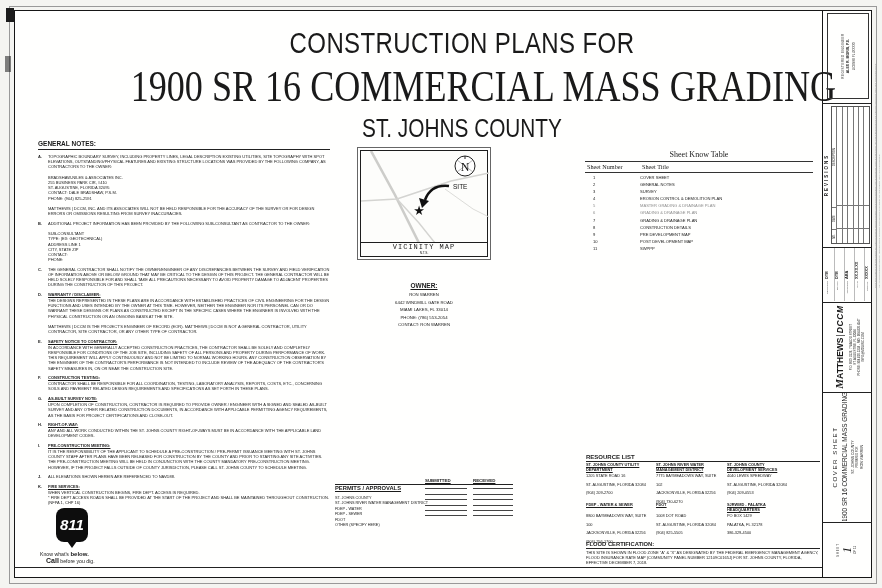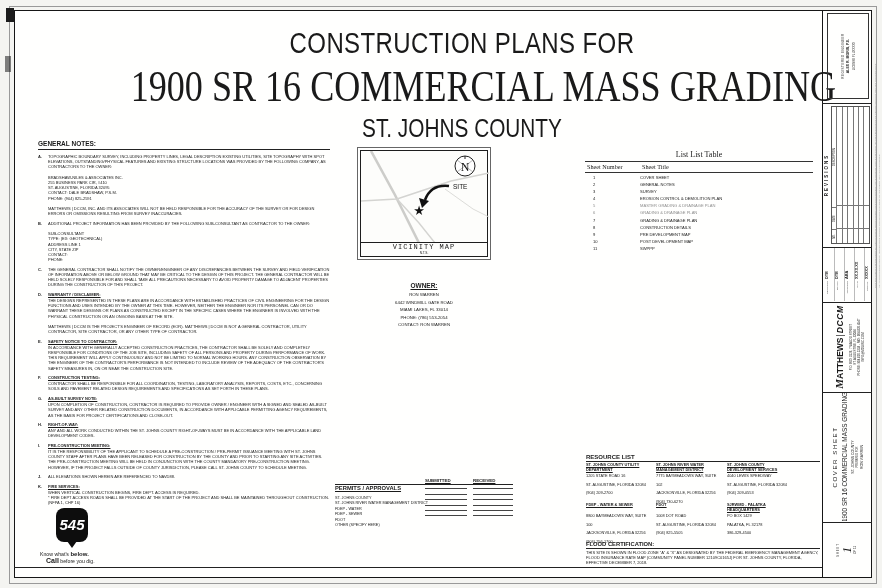--- a/index.html
+++ b/index.html
@@ -231,21 +231,21 @@
           <span class="gn-heading">FIRE SERVICES:</span>
           <div class="gn-body">WHEN VERTICAL CONSTRUCTION BEGINS, FIRE DEPT. ACCESS IS REQUIRED.
 * FIRE DEPT ACCESS ROADS SHALL BE PROVIDED AT THE START OF THE PROJECT AND SHALL BE MAINTAINED THROUGHOUT CONSTRUCTION. (NFPA 1, CHP 16)
 * FIRE DEPT ACCESS ROAD SHALL BE UNOBSTRUCTED 20 FEET WIDE, STABILIZED SURFACE TO SUPPORT 80,000 LBS AND PROVIDE TURNAROUND FOR A 50 FOOT FIRE APPARATUS. (NFPA 1, CHP 18)</div>
         </div>
       </div>
   </div>
 
   <div class="c811">
     <div class="shield">
-      <span class="shield-num">545</span>
+      <span class="shield-num">811</span>
     </div>
     <div class="c811-l1"><span>Know what's</span> <b>below.</b></div>
     <div class="c811-l2"><b>Call</b> <span>before you dig.</span></div>
   </div>
 
   <div class="map-outer"></div>
   <div class="map">
     <svg width="128" height="92" viewBox="0 0 128 92">
       <path d="M10,0 L34,44 L58,92" stroke="#cdcdca" stroke-width="2.6" fill="none"></path>
       <path d="M0,50 L36,48 L90,30 L128,22" stroke="#d4d4d1" stroke-width="1.6" fill="none"></path>
@@ -261,21 +261,21 @@
       <line x1="112" y1="9" x2="96" y2="21" stroke="#888" stroke-width=".6"></line>
       <text x="104" y="19.5" text-anchor="middle" font-size="12" font-family="Liberation Serif, serif" fill="#111">N</text>
     </svg>
     <div class="map-label-strip">
       <div class="map-label">VICINITY MAP</div>
       <div class="map-nts">N.T.S.</div>
     </div>
   </div>
 
   <div class="sl">
-    <div class="sl-title">List List Table</div>
+    <div class="sl-title">Sheet Know Table</div>
     <div class="sl-head">
       <span class="h1">Sheet Number</span>
       <span class="h2">Sheet Title</span>
     </div>
     <div class="sl-rows">
       <div class="sl-row">
           <span class="sl-num">1</span>
           <span class="sl-t">COVER SHEET</span>
         </div>
       <div class="sl-row">

